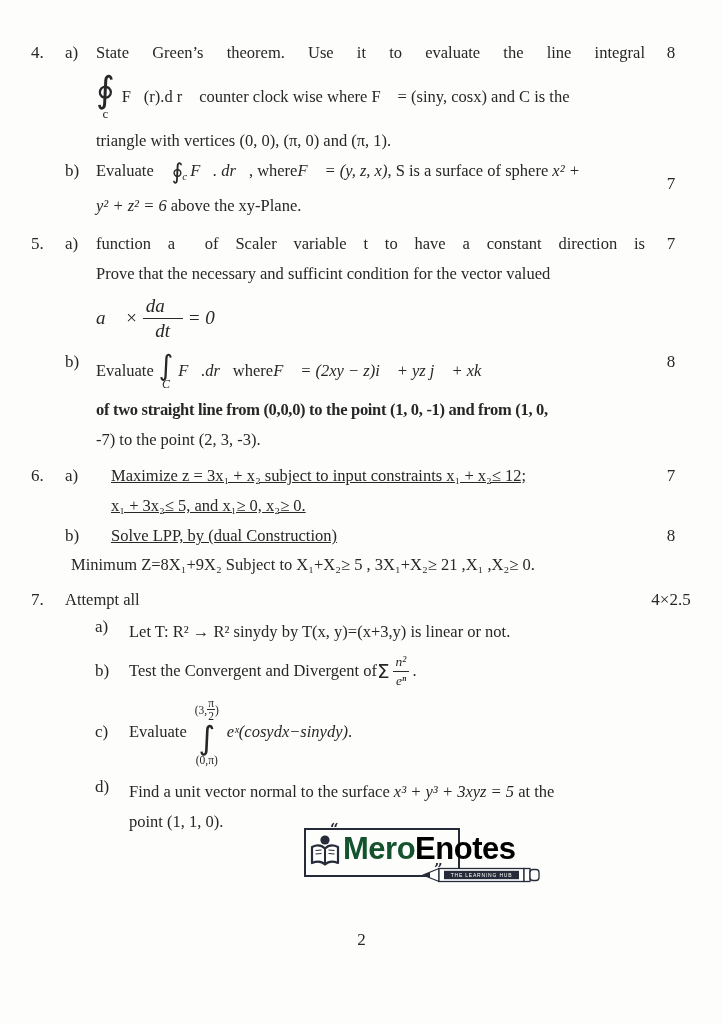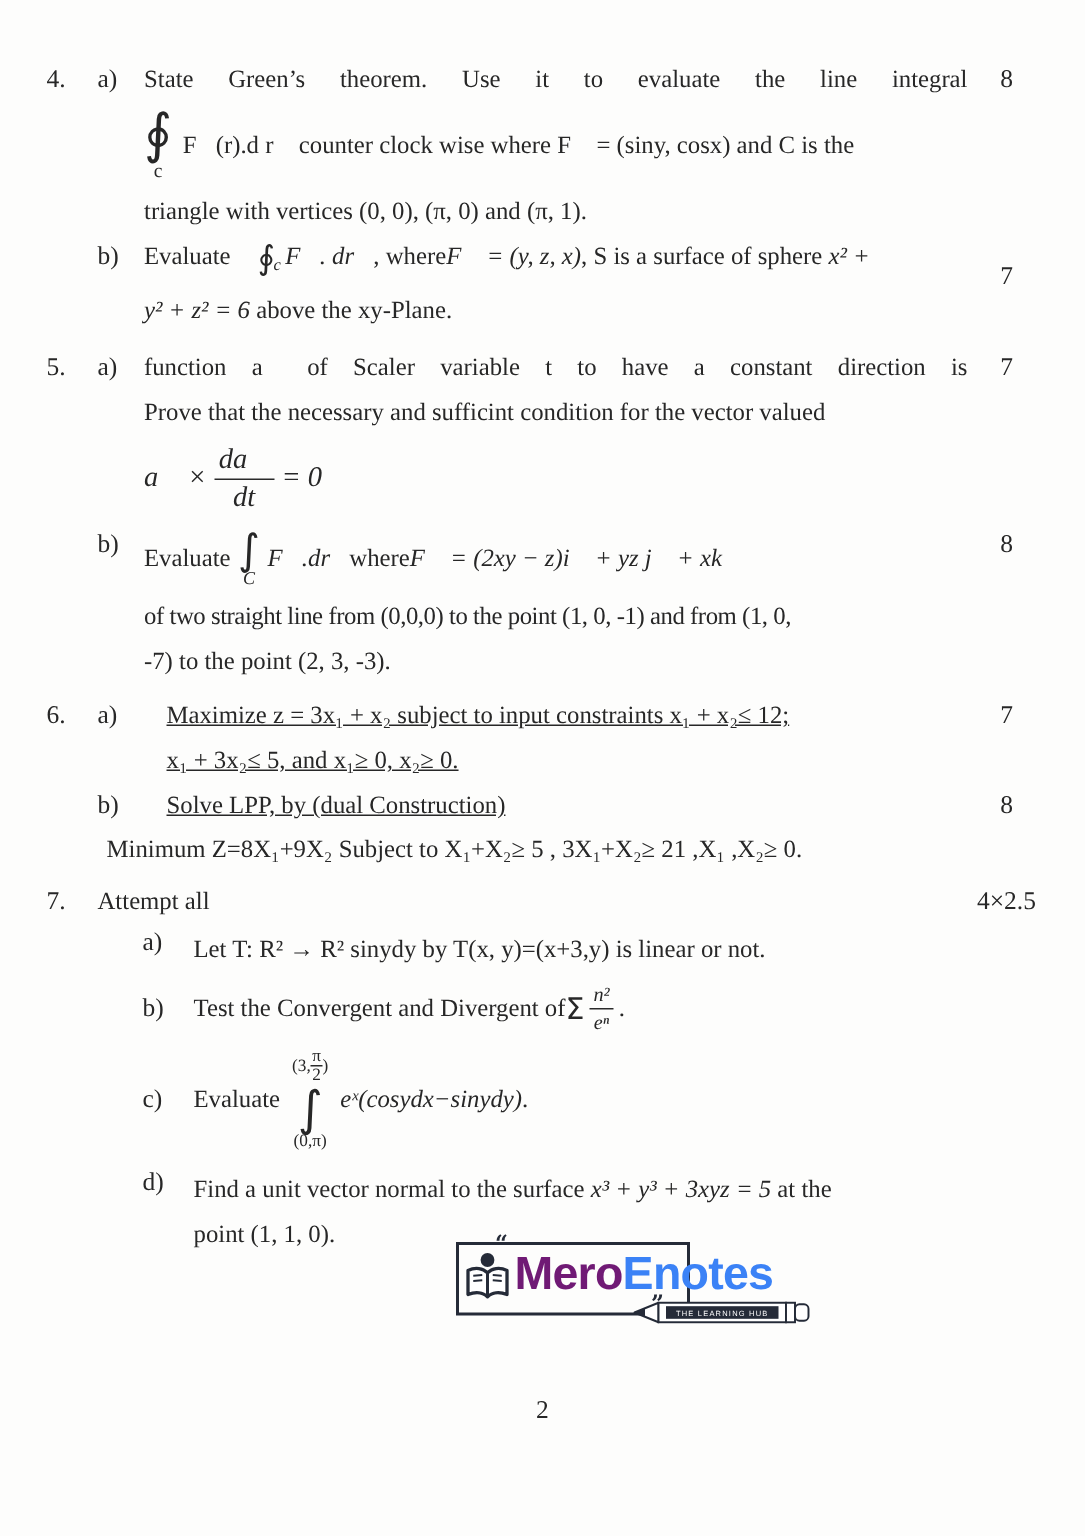--- a/index.html
+++ b/index.html
@@ -16,21 +16,21 @@
   
   .row4{display:grid;grid-template-columns:34px 31px 1fr 52px;padding:0 26px 0 31px;}
   .row3{display:grid;grid-template-columns:34px 1fr 52px;padding:0 26px 0 31px;}
   .qno,.plab{font-size:17px;line-height:30px;}
   .marks{font-size:17px;line-height:30px;text-align:center;}
   .m-low{padding-top:13px;}
   .pbody{min-width:0;}
   .ln{font-size:16.5px;line-height:30px;white-space:nowrap;}
   .just{white-space:normal;text-align:justify;text-align-last:justify;}
   .ind{padding-left:15px;text-decoration:underline;}
-  .tight{letter-spacing:-0.3px;}
+  .tight{letter-spacing:-0.3px;font-weight:bold;}
   .it{font-style:italic;}
   .sym{font-family:"DejaVu Sans","Liberation Sans",sans-serif;}
   .seg{display:inline;}
   .gap{margin-right:12px;}
 
   
   .fline{display:flex;align-items:center;}
   .ointstack{display:inline-flex;flex-direction:column;align-items:center;margin-right:7px;}
   .ointstack .big{font-size:36px;line-height:34px;}
   .ointstack .uc{font-size:13px;line-height:14px;}
@@ -258,21 +258,21 @@
     <span class="lg-quote lg-qo">“</span>
     <svg class="lg-reader" width="34" height="36" viewBox="0 0 34 36">
       <circle cx="17" cy="6" r="4.6" fill="#252b38"></circle>
       <path d="M4 13 C9 10.5 14 11.5 17 14.5 C20 11.5 25 10.5 30 13 L30 29 C25 27 20 27.5 17 30.5 C14 27.5 9 27 4 29 Z" fill="#ffffff" stroke="#252b38" stroke-width="2.2" stroke-linejoin="round"></path>
       <line x1="17" y1="14.5" x2="17" y2="30.5" stroke="#252b38" stroke-width="2"></line>
       <line x1="7.5" y1="16.5" x2="13.5" y2="16" stroke="#252b38" stroke-width="1.2"></line>
       <line x1="7.5" y1="20" x2="13.5" y2="19.5" stroke="#252b38" stroke-width="1.2"></line>
       <line x1="20.5" y1="16" x2="26.5" y2="16.5" stroke="#252b38" stroke-width="1.2"></line>
       <line x1="20.5" y1="19.5" x2="26.5" y2="20" stroke="#252b38" stroke-width="1.2"></line>
     </svg>
-    <div class="lg-text"><span style="color:#701a75">Mero</span><span style="color:#3b82f6">Enotes</span></div>
+    <div class="lg-text"><span style="color:#14532d">Mero</span><span style="color:#000000">Enotes</span></div>
     <span class="lg-quote lg-qc">”</span>
     <svg class="lg-pencil" width="120" height="18" viewBox="0 0 120 18">
       <polygon points="1,9 17,2.5 17,15.5" fill="#ffffff" stroke="#252b38" stroke-width="1.3" stroke-linejoin="round"></polygon>
       <polygon points="1,9 8,6.2 8,11.8" fill="#252b38"></polygon>
       <rect x="17" y="2.5" width="85" height="13" fill="#ffffff" stroke="#252b38" stroke-width="1.3"></rect>
       <rect x="22" y="4.8" width="75" height="8.4" fill="#252b38"></rect>
       <text x="59.5" y="11" text-anchor="middle" font-family="Liberation Sans, DejaVu Sans, sans-serif" font-size="5" letter-spacing="0.8" fill="#ffffff">THE LEARNING HUB</text>
       <rect x="102" y="2.5" width="6" height="13" fill="#ffffff" stroke="#252b38" stroke-width="1.3"></rect>
       <rect x="108" y="3.5" width="9" height="11" rx="3" fill="#ffffff" stroke="#252b38" stroke-width="1.3"></rect>
     </svg>

